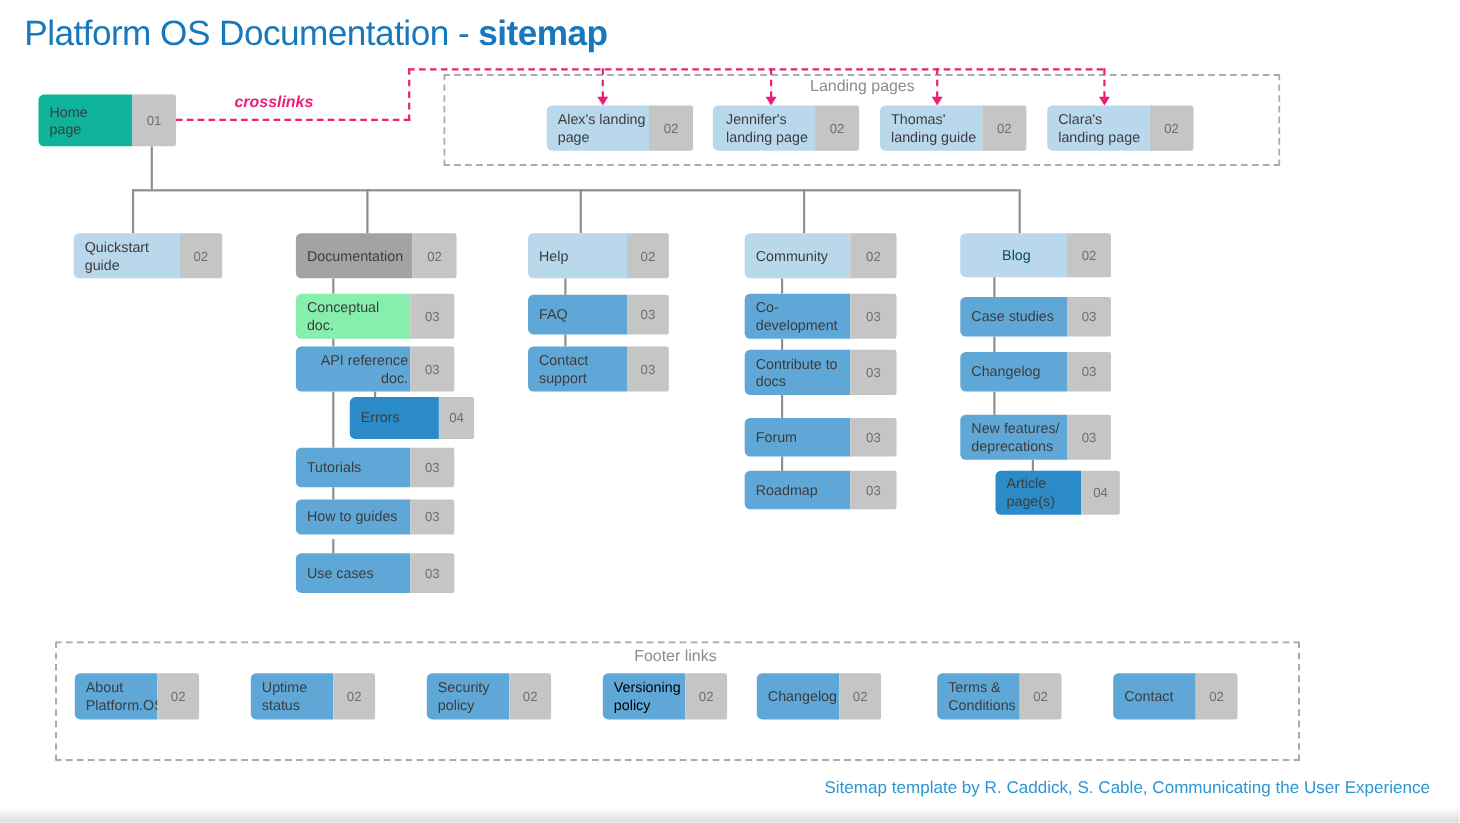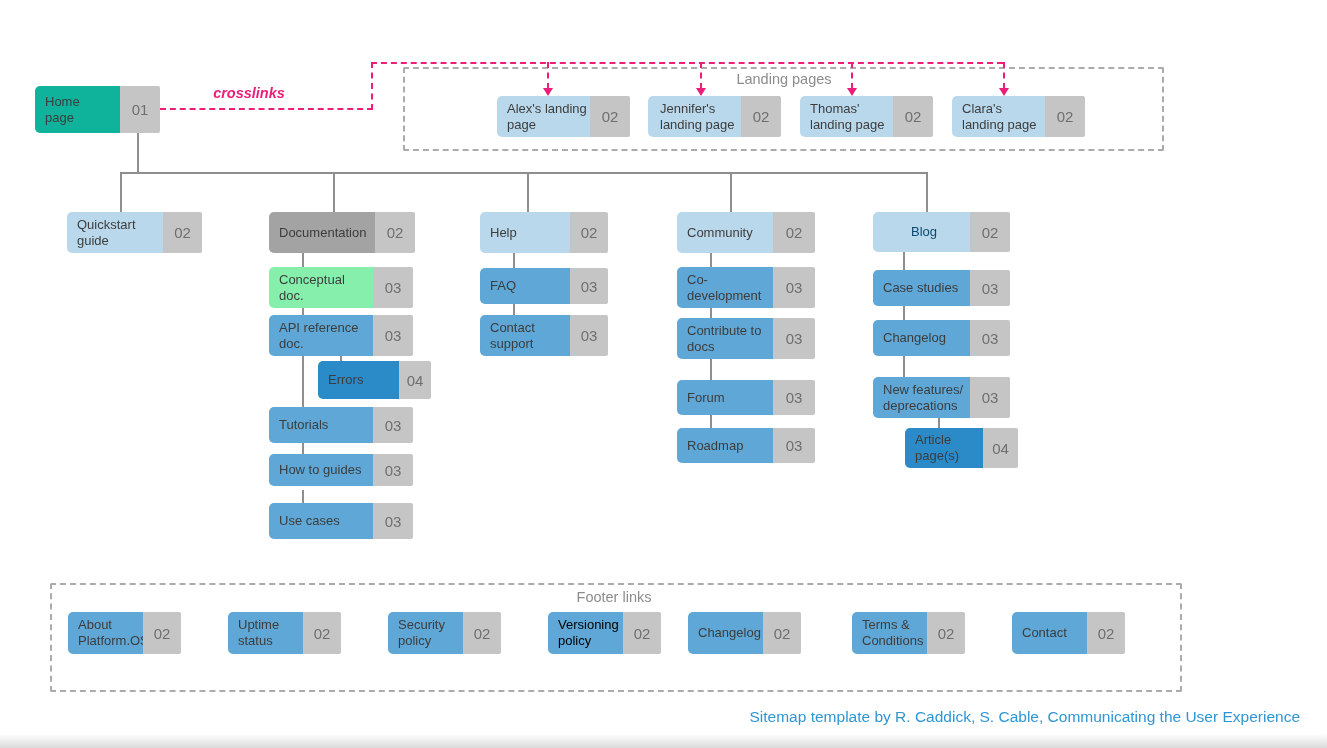--- a/index.html
+++ b/index.html
@@ -16,29 +16,32 @@
   .pinkh{position:absolute;height:0;border-top:2.5px dashed;}
   .pinkv{position:absolute;width:0;border-left:2.5px dashed;}
   .arrow{position:absolute;width:0;height:0;border-left:5px solid transparent;
     border-right:5px solid transparent;border-top:8px solid;}
   .group-box{position:absolute;border:2px dashed #ababab;border-radius:2px;}
   .group-label{position:absolute;transform:translateX(-50%);font-size:14.5px;color:#8c8c8c;white-space:nowrap;}
   .node{position:absolute;display:flex;}
   .node-fill{display:flex;align-items:center;border-radius:5px 0 0 5px;padding-left:10px;box-sizing:border-box;}
   .node-label{font-size:13px;line-height:1.22;color:#3d3d3d;}
   .node-tab{display:flex;align-items:center;justify-content:center;
-    border-radius:0 2px 2px 0;font-size:15px;}
+    border-radius:0 2px 2px 0;font-size:12px;}
   .attribution{position:absolute;right:27px;top:708px;font-size:15.5px;}
   .bottom-shade{position:absolute;left:0;bottom:0;width:100%;height:14px;
     background:linear-gradient(to bottom,rgba(190,190,190,0),rgba(175,175,175,0.45));}
 </style>
 </head>
 <body>
 
 <div id="stage">
+  <div class="title" style="color: rgb(24, 120, 190);">
+    <span class="reg">Platform OS Documentation - </span><span class="bold">sitemap</span>
+  </div>
   <div class="crosslinks" style="color: rgb(236, 30, 121);">crosslinks</div>
   <div class="attribution" style="color: rgb(46, 150, 210);">Sitemap template by R. Caddick, S. Cable, Communicating the User Experience</div>
   <div class="bottom-shade"></div>
 <div class="gline" style="left: 137px; top: 133px; width: 1.5px; height: 39px; background: rgb(143, 143, 143);"></div>
     <div class="gline" style="left: 120px; top: 172px; width: 806px; height: 1.5px; background: rgb(143, 143, 143);"></div>
     <div class="gline" style="left: 120px; top: 172px; width: 1.5px; height: 40px; background: rgb(143, 143, 143);"></div>
     <div class="gline" style="left: 333px; top: 172px; width: 1.5px; height: 40px; background: rgb(143, 143, 143);"></div>
     <div class="gline" style="left: 527px; top: 172px; width: 1.5px; height: 40px; background: rgb(143, 143, 143);"></div>
     <div class="gline" style="left: 730px; top: 172px; width: 1.5px; height: 40px; background: rgb(143, 143, 143);"></div>
     <div class="gline" style="left: 926px; top: 172px; width: 1.5px; height: 40px; background: rgb(143, 143, 143);"></div>
@@ -92,21 +95,21 @@
     <div class="node" style="left: 648px; top: 96px; width: 133px; height: 41px;">
       <div class="node-fill" style="width: 93px; background: rgb(185, 216, 236); padding-left: 12px;">
         <span class="node-label" style="max-width: 80px; color: rgb(61, 61, 61);">Jennifer's landing page</span>
       </div>
       <div class="node-tab" style="width: 40px; background: rgb(197, 197, 197);">
         <span style="color: rgb(111, 111, 111);">02</span>
       </div>
     </div>
     <div class="node" style="left: 800px; top: 96px; width: 133px; height: 41px;">
       <div class="node-fill" style="width: 93px; background: rgb(185, 216, 236);">
-        <span class="node-label" style="max-width: 80px; color: rgb(61, 61, 61);">Thomas' landing page</span>
+        <span class="node-label" style="max-width: 80px; color: rgb(61, 61, 61);">Thomas' landing guide</span>
       </div>
       <div class="node-tab" style="width: 40px; background: rgb(197, 197, 197);">
         <span style="color: rgb(111, 111, 111);">02</span>
       </div>
     </div>
     <div class="node" style="left: 952px; top: 96px; width: 133px; height: 41px;">
       <div class="node-fill" style="width: 93px; background: rgb(185, 216, 236);">
         <span class="node-label" style="max-width: 80px; color: rgb(61, 61, 61);">Clara's landing page</span>
       </div>
       <div class="node-tab" style="width: 40px; background: rgb(197, 197, 197);">
@@ -156,21 +159,21 @@
     <div class="node" style="left: 269px; top: 267px; width: 144px; height: 41px;">
       <div class="node-fill" style="width: 104px; background: #86efac;">
         <span class="node-label" style="max-width: 78px; color: rgb(61, 61, 61);">Conceptual doc.</span>
       </div>
       <div class="node-tab" style="width: 40px; background: rgb(197, 197, 197);">
         <span style="color: rgb(111, 111, 111);">03</span>
       </div>
     </div>
     <div class="node" style="left: 269px; top: 315px; width: 144px; height: 41px;">
       <div class="node-fill" style="width: 104px; background: rgb(95, 167, 214);">
-        <span class="node-label" style="max-width: 92px; color: rgb(61, 61, 61);">API reference doc.</span>
+        <span class="node-label" style="max-width: 92px; color: rgb(61, 61, 61); text-align: right;">API reference doc.</span>
       </div>
       <div class="node-tab" style="width: 40px; background: rgb(197, 197, 197);">
         <span style="color: rgb(111, 111, 111);">03</span>
       </div>
     </div>
     <div class="node" style="left: 318px; top: 361px; width: 113px; height: 38px;">
       <div class="node-fill" style="width: 81px; background: rgb(43, 139, 200);">
         <span class="node-label" style="max-width: 70px; color: rgb(61, 61, 61);">Errors</span>
       </div>
       <div class="node-tab" style="width: 32px; background: rgb(197, 197, 197);">

